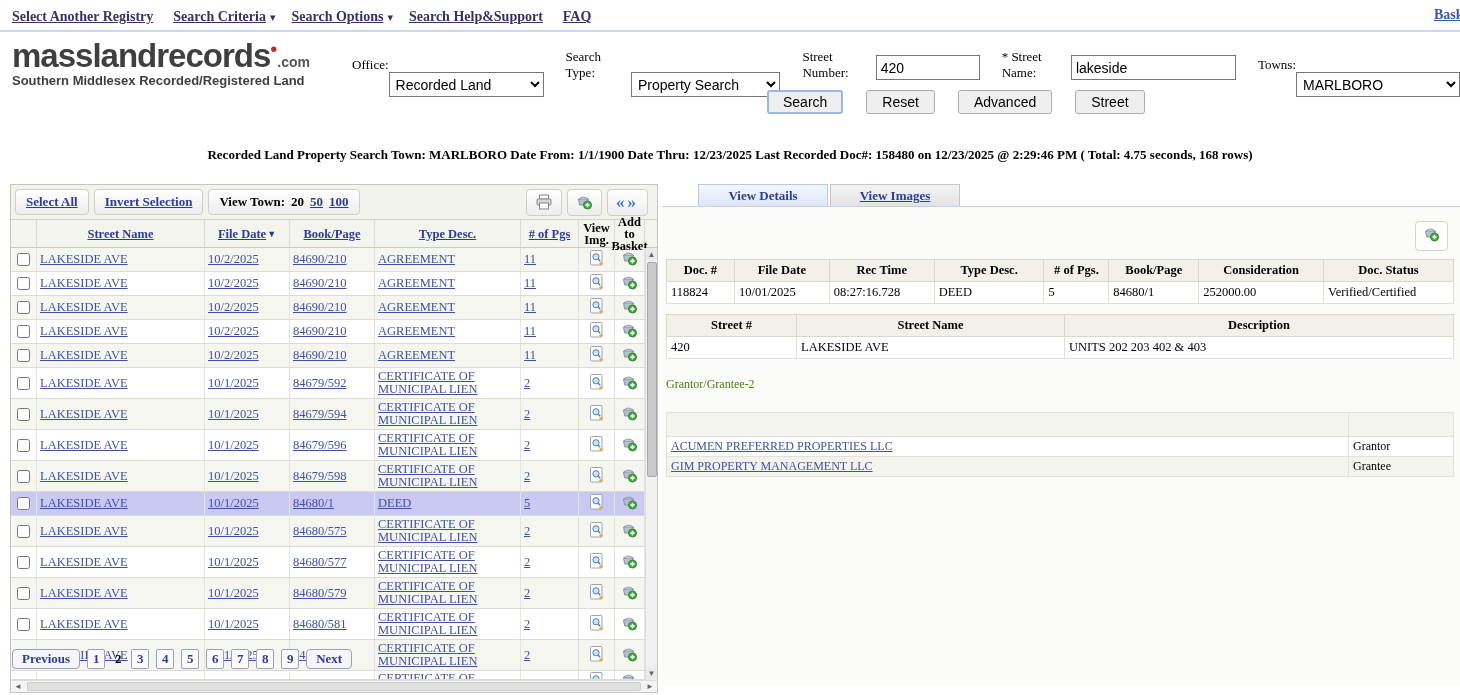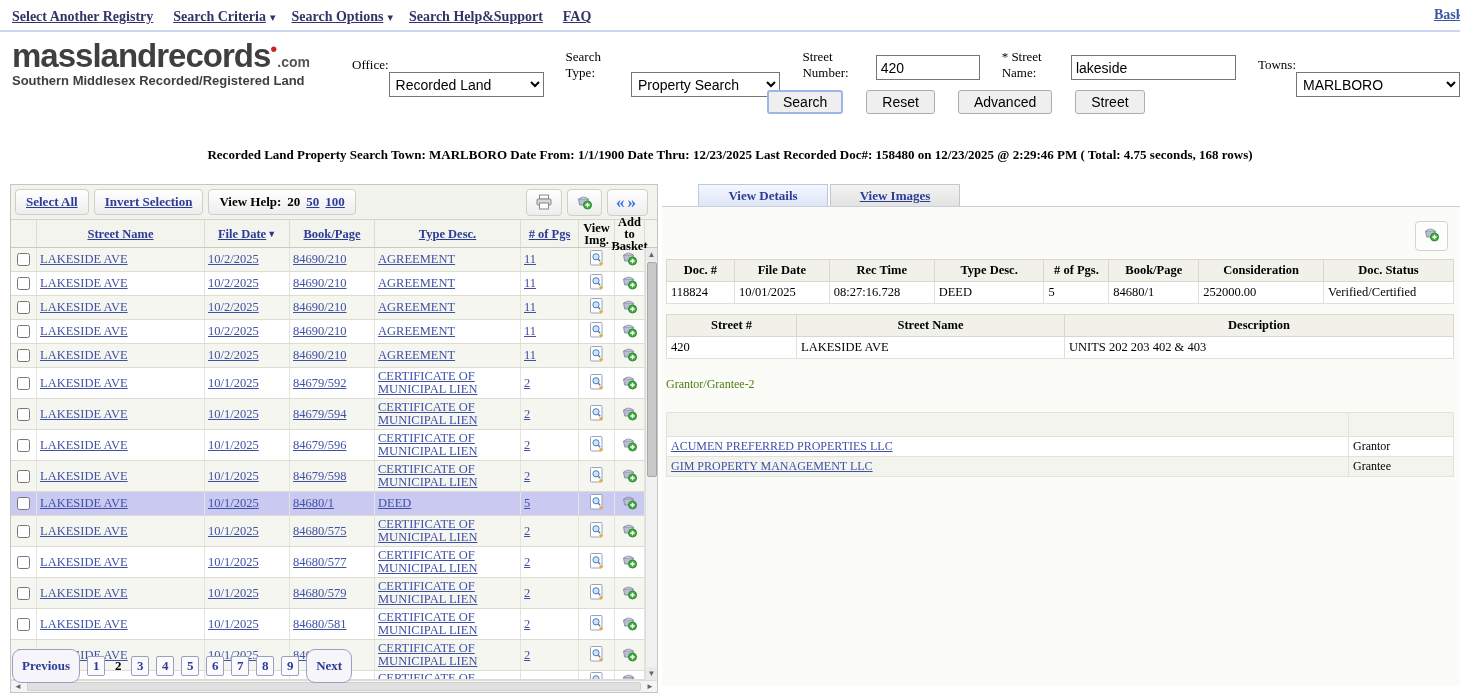--- a/index.html
+++ b/index.html
@@ -77,21 +77,21 @@
   .vs-arrow { height:13px; font-size:8px; color:#666; text-align:center; line-height:13px; background:#eaeaea; cursor:pointer; }
   .vs-down { position:absolute; bottom:0; width:100%; }
   .vs-thumb { position:absolute; top:14px; left:1px; width:10px; height:215px; background:#c9c9c9; border:1px solid #a8a8a8; border-radius:2px; }
   .hscroll { position:relative; height:12px; background:#f4f4f4; border-top:1px solid #ddd; }
   .hs-arrow { position:absolute; top:0; width:14px; height:12px; font-size:8px; color:#666; text-align:center; line-height:12px; cursor:pointer; }
   .hs-left{left:0;} .hs-right{right:0;}
   .hs-thumb { position:absolute; left:16px; right:16px; top:1px; height:9px; background:#e0e0e0; border:1px solid #cfcfcf; border-radius:2px; }
 
   .pager { position:absolute; left:12px; top:467px; display:flex; align-items:center; gap:7px; }
   .pg-btn { font-size:13px; font-weight:bold; color:#2c3c98; background:#f6f6fa; border:1px solid #9aa0c4;
-    border-radius:9px; padding:8px 9px; cursor:pointer; }
+    border-radius:4px; padding:1px 9px; cursor:pointer; }
   .pg-box { font-size:13px; font-weight:bold; color:#2c3c98; background:#fbfbfd; border:1px solid #9aa0c4;
     border-radius:2px; width:18px; text-align:center; padding:1px 0; display:inline-block; text-decoration:none; cursor:pointer; }
   .pg-cur { font-size:13px; font-weight:bold; color:#000; width:12px; text-align:center; }
 
   
   .rpanel { position:absolute; left:662px; top:2px; width:798px; height:502px; background:#fbfbf7; }
   .tabbar { display:flex; padding-left:36px; background:#fff; border-bottom:1px solid #c7cede; height:23px; }
   .tab { min-width:130px; text-align:center; font-size:13px; font-weight:bold; padding:3px 10px; cursor:pointer; }
   .tab.active { background:linear-gradient(#f4f7ff,#dde5f6); border:1px solid #bcc7e2; border-bottom:none; color:#2c3c98; }
   .tab.inactive { background:linear-gradient(#f3f3f3,#e3e3e3); border:1px solid #c6c6c6; border-bottom:none; margin-left:2px; }
@@ -165,21 +165,21 @@
 </div>
 
 <div class="statusline">Recorded Land Property Search Town: MARLBORO Date From: 1/1/1900 Date Thru: 12/23/2025 Last Recorded Doc#: 158480 on 12/23/2025 @ 2:29:46 PM ( Total: 4.75 seconds, 168 rows)</div>
 
 <div class="main">
 
   <div class="lpanel">
     <div class="toolbar">
       <span class="tbox"><a class="tlink">Select All</a></span>
       <span class="tbox"><a class="tlink">Invert Selection</a></span>
-      <span class="tbox"><span>View Help:</span><span class="vp-num">20</span><a class="vp-link">50</a><a class="vp-link">100</a></span>
+      <span class="tbox"><span>View Town:</span><span class="vp-num">20</span><a class="vp-link">50</a><a class="vp-link">100</a></span>
       <span class="tspacer"></span>
       <span class="iconbox">
         <svg width="18" height="16" viewBox="0 0 18 16">
             <rect x="4.5" y="1" width="9" height="4" fill="#fff" stroke="#888"></rect>
             <rect x="2" y="5" width="14" height="6" rx="1" fill="#d8d8d8" stroke="#888"></rect>
             <rect x="4.5" y="9" width="9" height="6" fill="#fff" stroke="#888"></rect>
           </svg>
       </span>
       <span class="iconbox">
         <svg width="17" height="16" viewBox="0 0 17 16">

